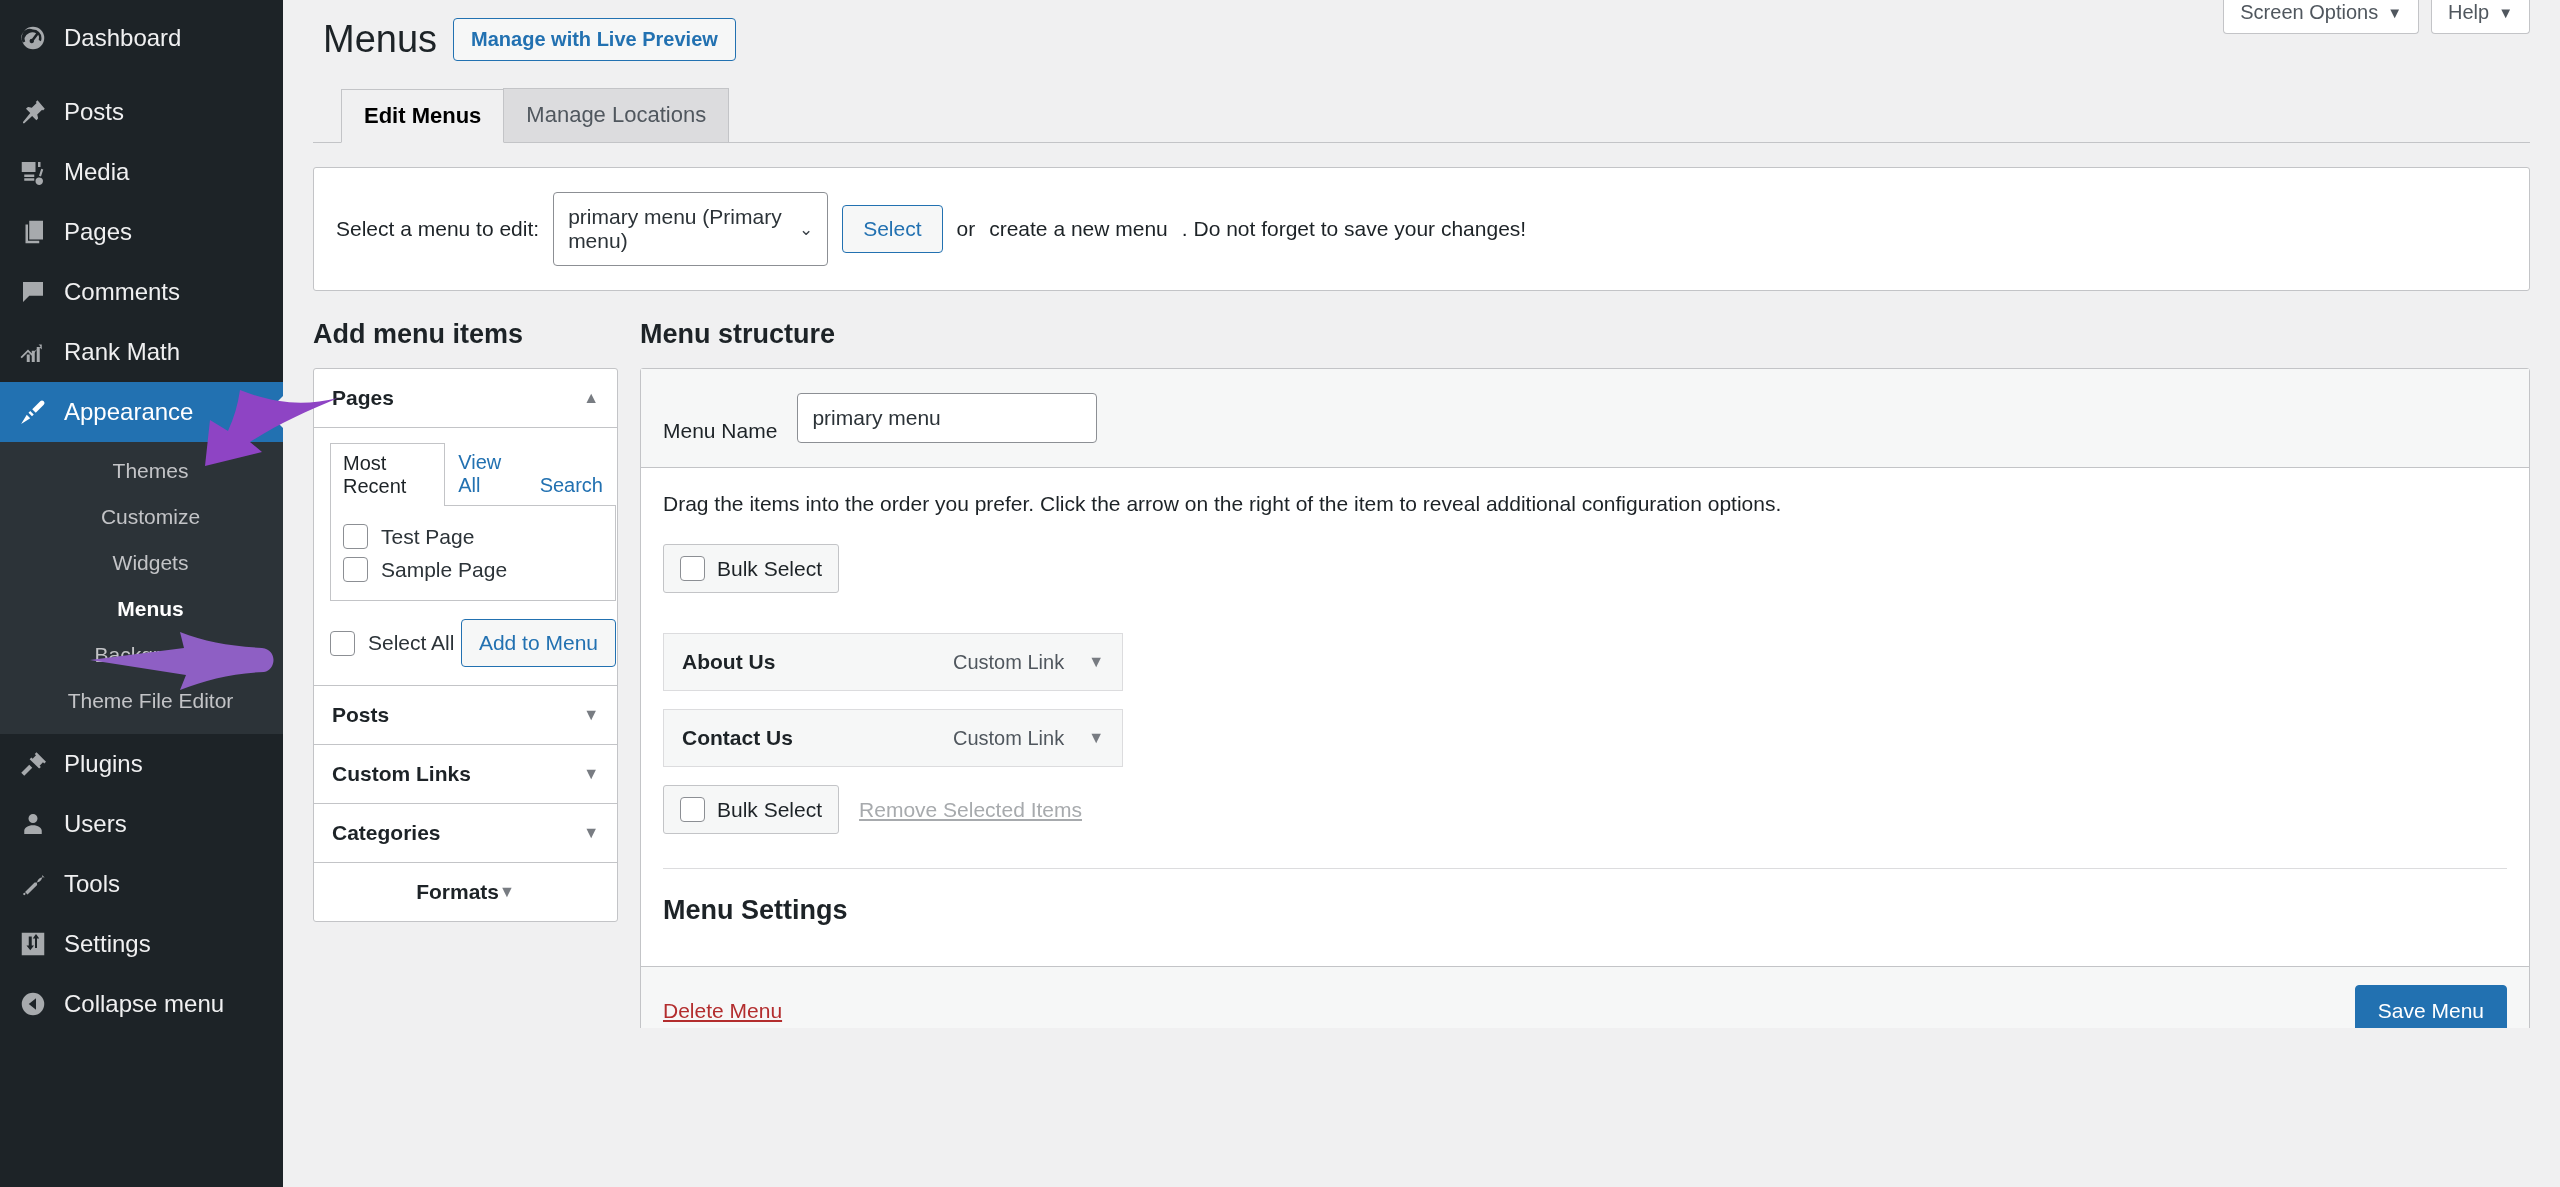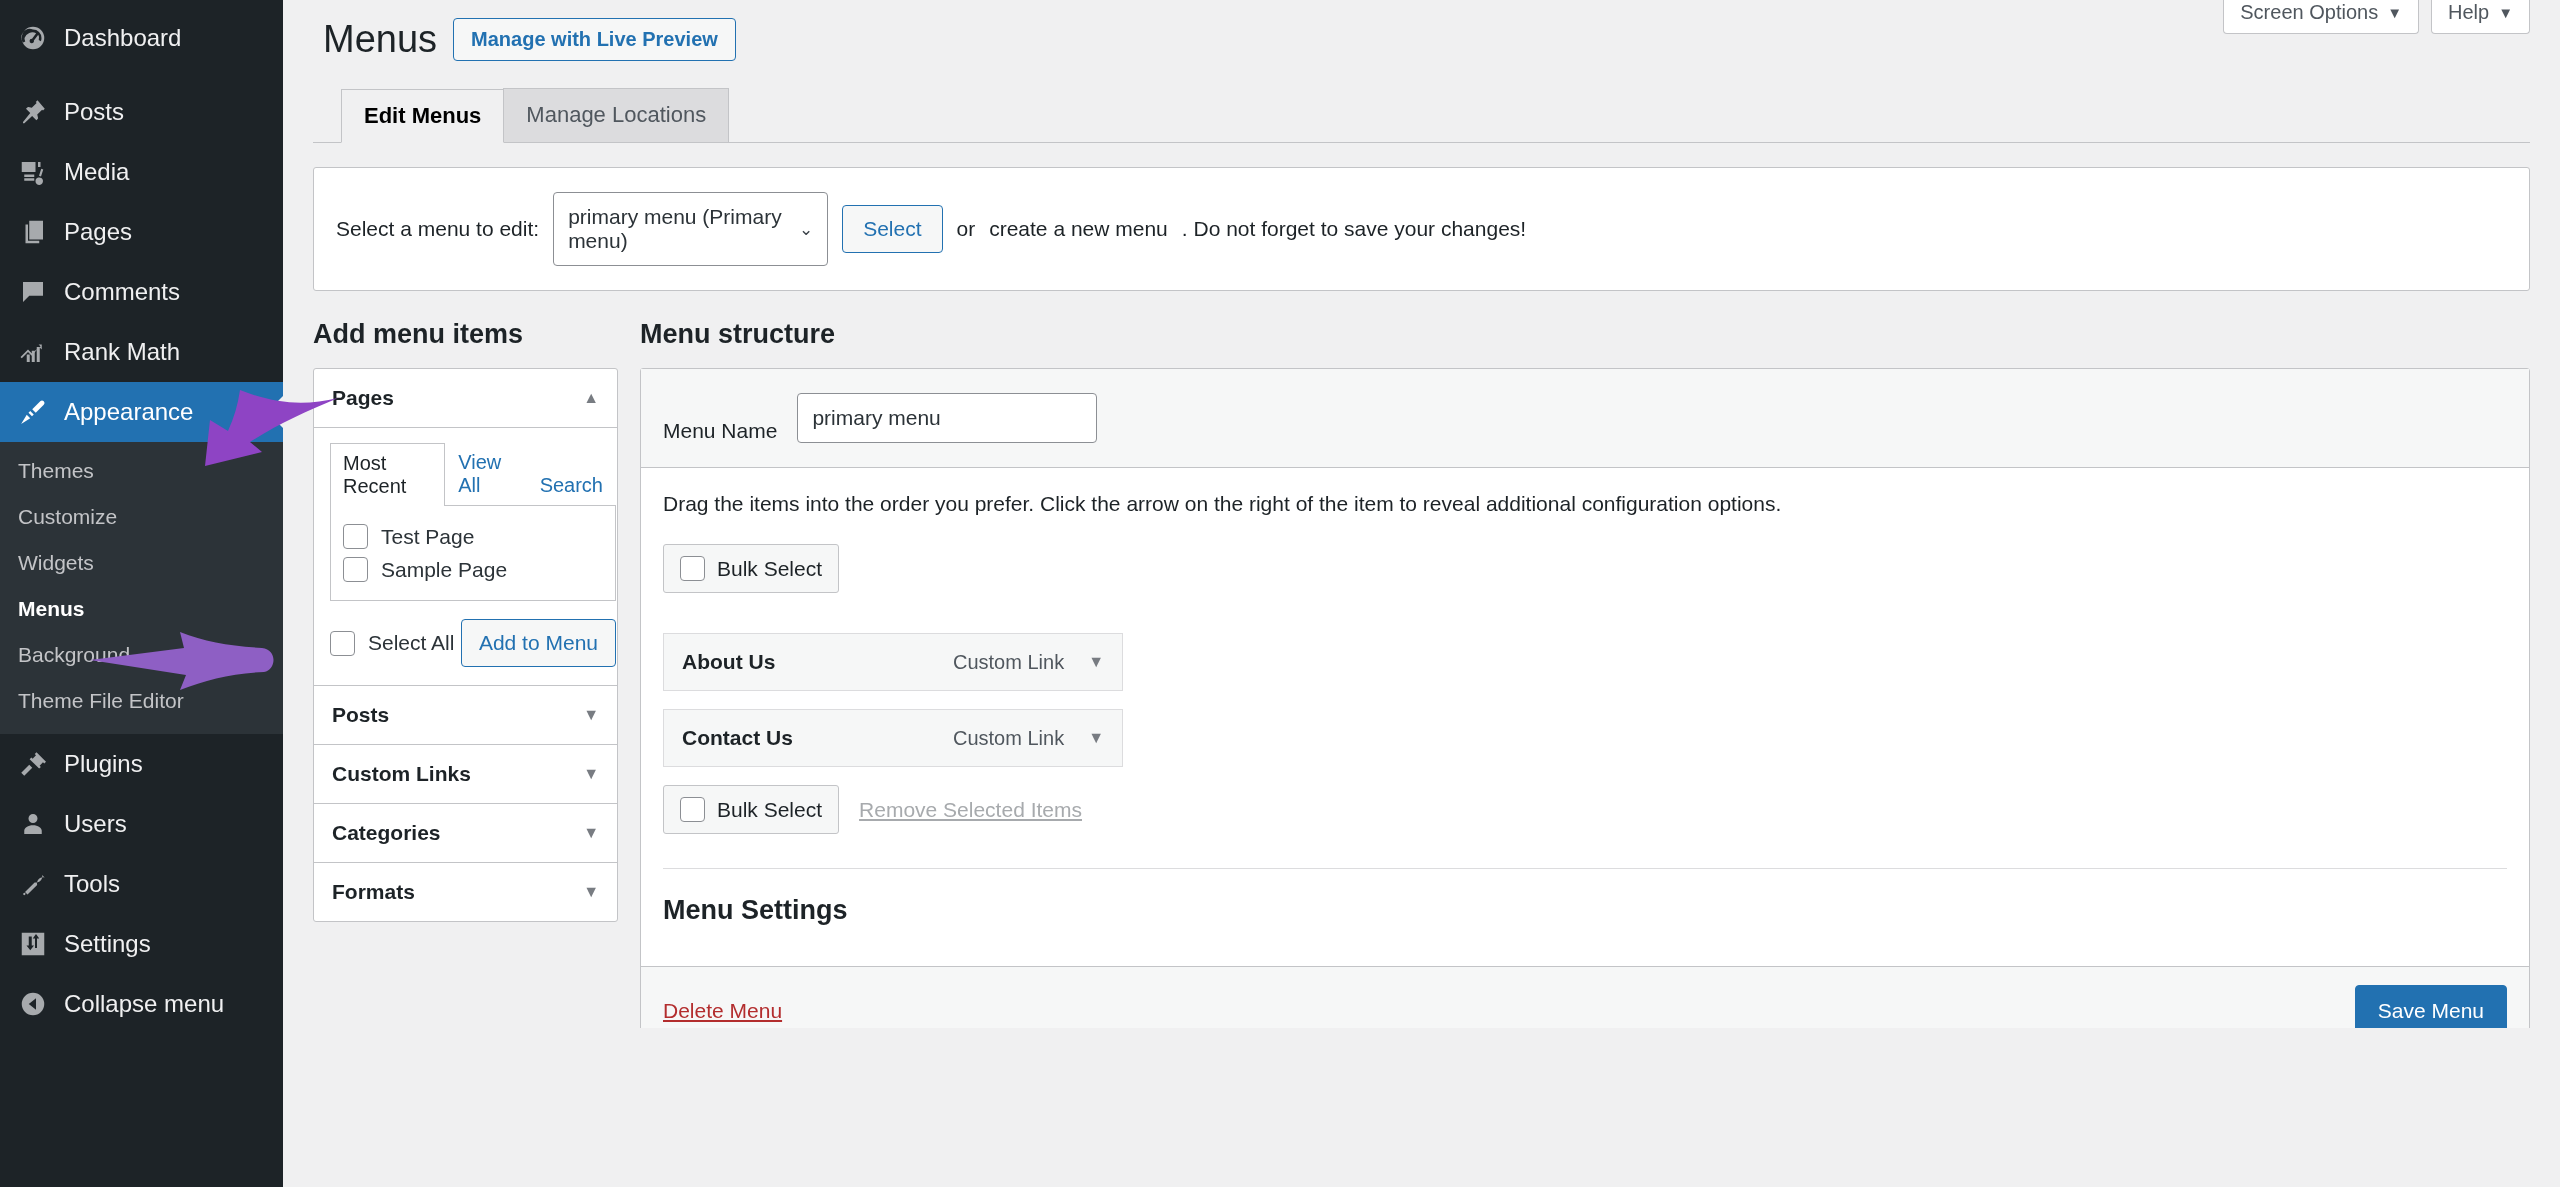--- a/index.html
+++ b/index.html
@@ -35,21 +35,21 @@
   .nav-item.active::after {
     content: ""; position: absolute; right: 0; top: 50%;
     transform: translateY(-50%);
     border-style: solid; border-width: 16px 16px 16px 0;
     border-color: transparent #f0f0f1 transparent transparent;
   }
   .nav-gap { height: 14px; }
   .submenu { background: #2c3338; padding: 6px 0 10px 0; }
   .sub-item {
     padding: 11px 0 11px 18px; font-size: 21px;
-    color: #c3c4c7; cursor: pointer; position: relative;
+    color: #c3c4c7; cursor: pointer; position: relative; text-align: center;
   }
   .sub-item.current { color: #fff; font-weight: bold; }
 
   
   #main {
     flex: 1; height: 1028px; position: relative;
     background: #f0f0f1; overflow: hidden;
   }
   .screen-meta {
     position: absolute; top: -6px; right: 30px;
@@ -117,21 +117,21 @@
   }
 
   .panel {
     background: #fff; border: 1px solid #c3c4c7; border-radius: 3px;
   }
   .accordion-head {
     display: flex; align-items: center; justify-content: space-between;
     padding: 17px 18px; font-size: 21px; font-weight: bold; color: #1d2327;
     cursor: pointer; border-bottom: 1px solid #c3c4c7;
   }
-  .accordion-head.last { border-bottom: none; }
+  .accordion-head.last { border-bottom: none; justify-content: center; }
   .accordion-head .tri { color: #787c82; font-size: 16px; }
   .accordion-body { padding: 14px 1px 18px 16px; }
 
   .inner-tabs { display: flex; align-items: flex-end; gap: 0; }
   .inner-tab {
     padding: 8px 12px; font-size: 20px; color: #2271b1; cursor: pointer;
     border: 1px solid transparent; border-bottom: none;
   }
   .inner-tab.active {
     color: #1d2327; background: #fff;

